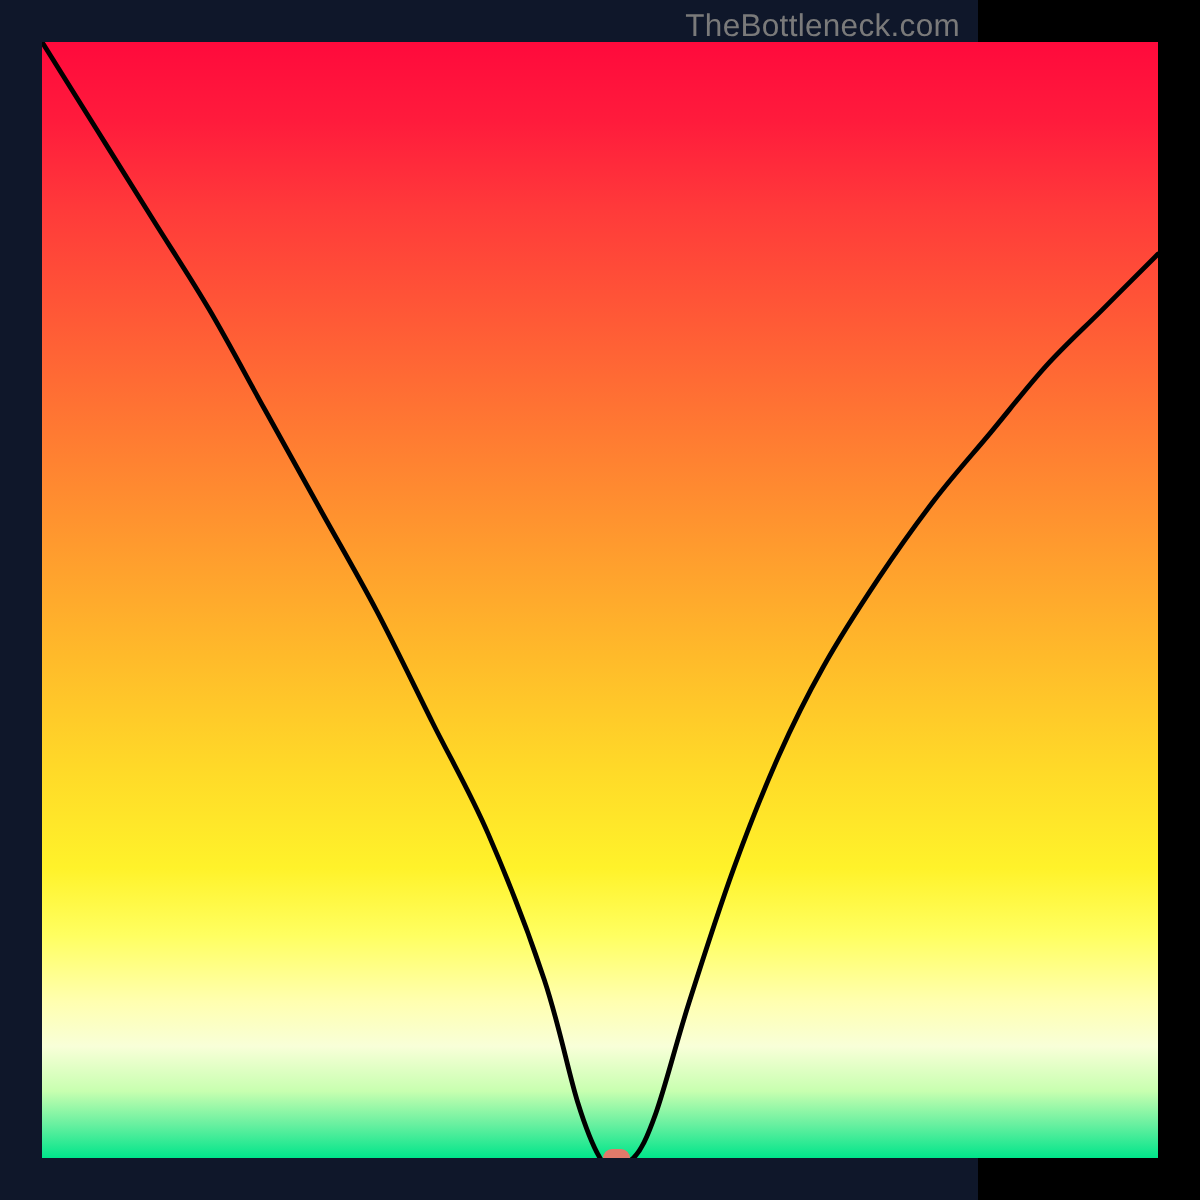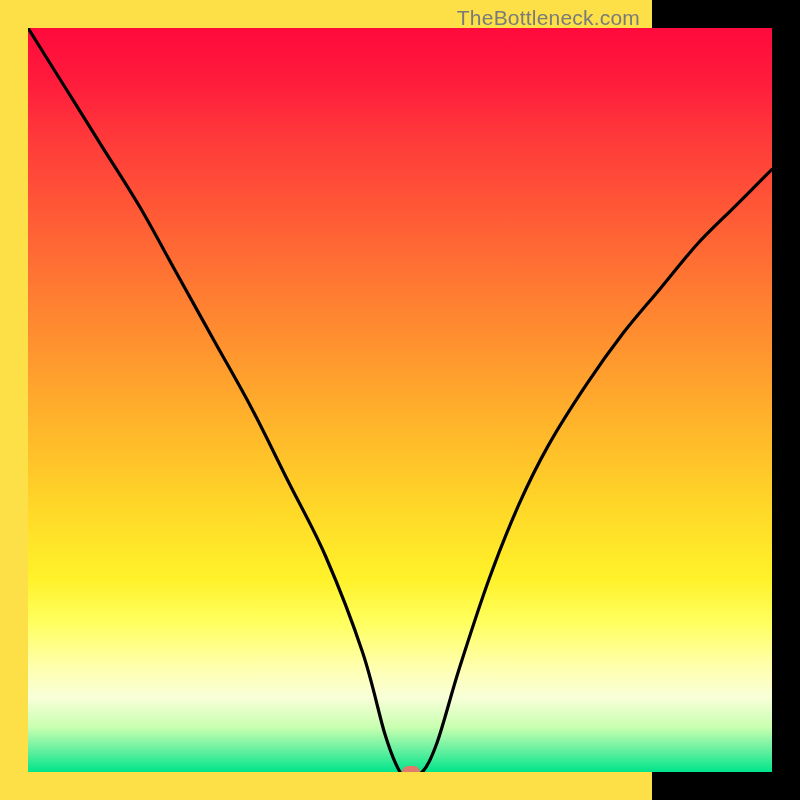--- a/index.html
+++ b/index.html
@@ -10,21 +10,21 @@
     background: #000;
     overflow: hidden;
     font-family: Arial, Helvetica, sans-serif;
   }
   .frame {
     position: absolute;
     left: 0;
     top: 0;
     width: 652px;
     height: 800px;
-    background: #fde047;
+    background: #0f172a;
   }
   .plot-area {
     position: absolute;
     left: 28px;
     top: 28px;
     width: 744px;
     height: 744px;
     overflow: hidden;
   }
   .gradient-bg {

